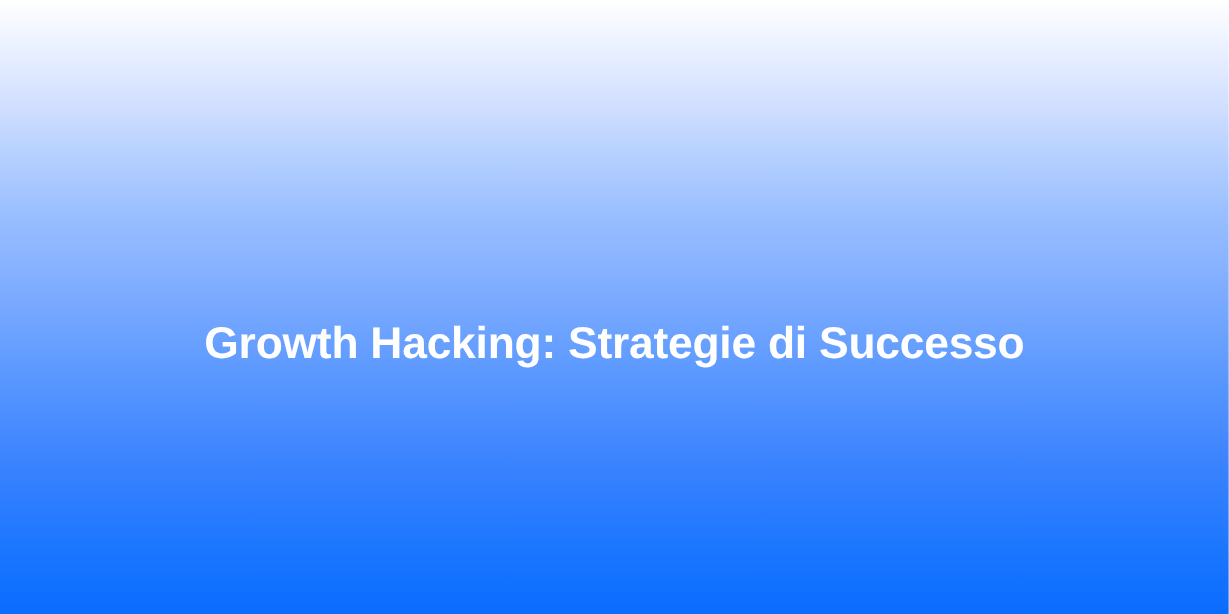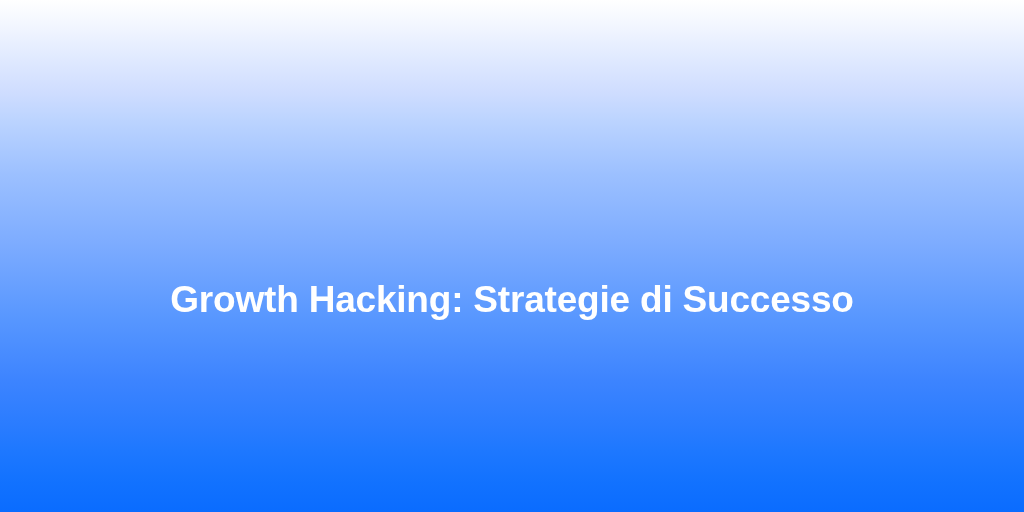--- a/index.html
+++ b/index.html
@@ -47,21 +47,21 @@
     align-items: center;
     justify-content: center;
   }
 
   
   .headline-wrap {
     
     position: absolute;
     left: 0;
     right: 0;
-    top: 300px;
+    top: 286px;
     transform: translateY(-50%);
     text-align: center;
     padding: 0 48px;
     box-sizing: border-box;
   }
 
   .headline {
     margin: 0;
     color: #ffffff;
     font-family: "Liberation Sans", sans-serif;

